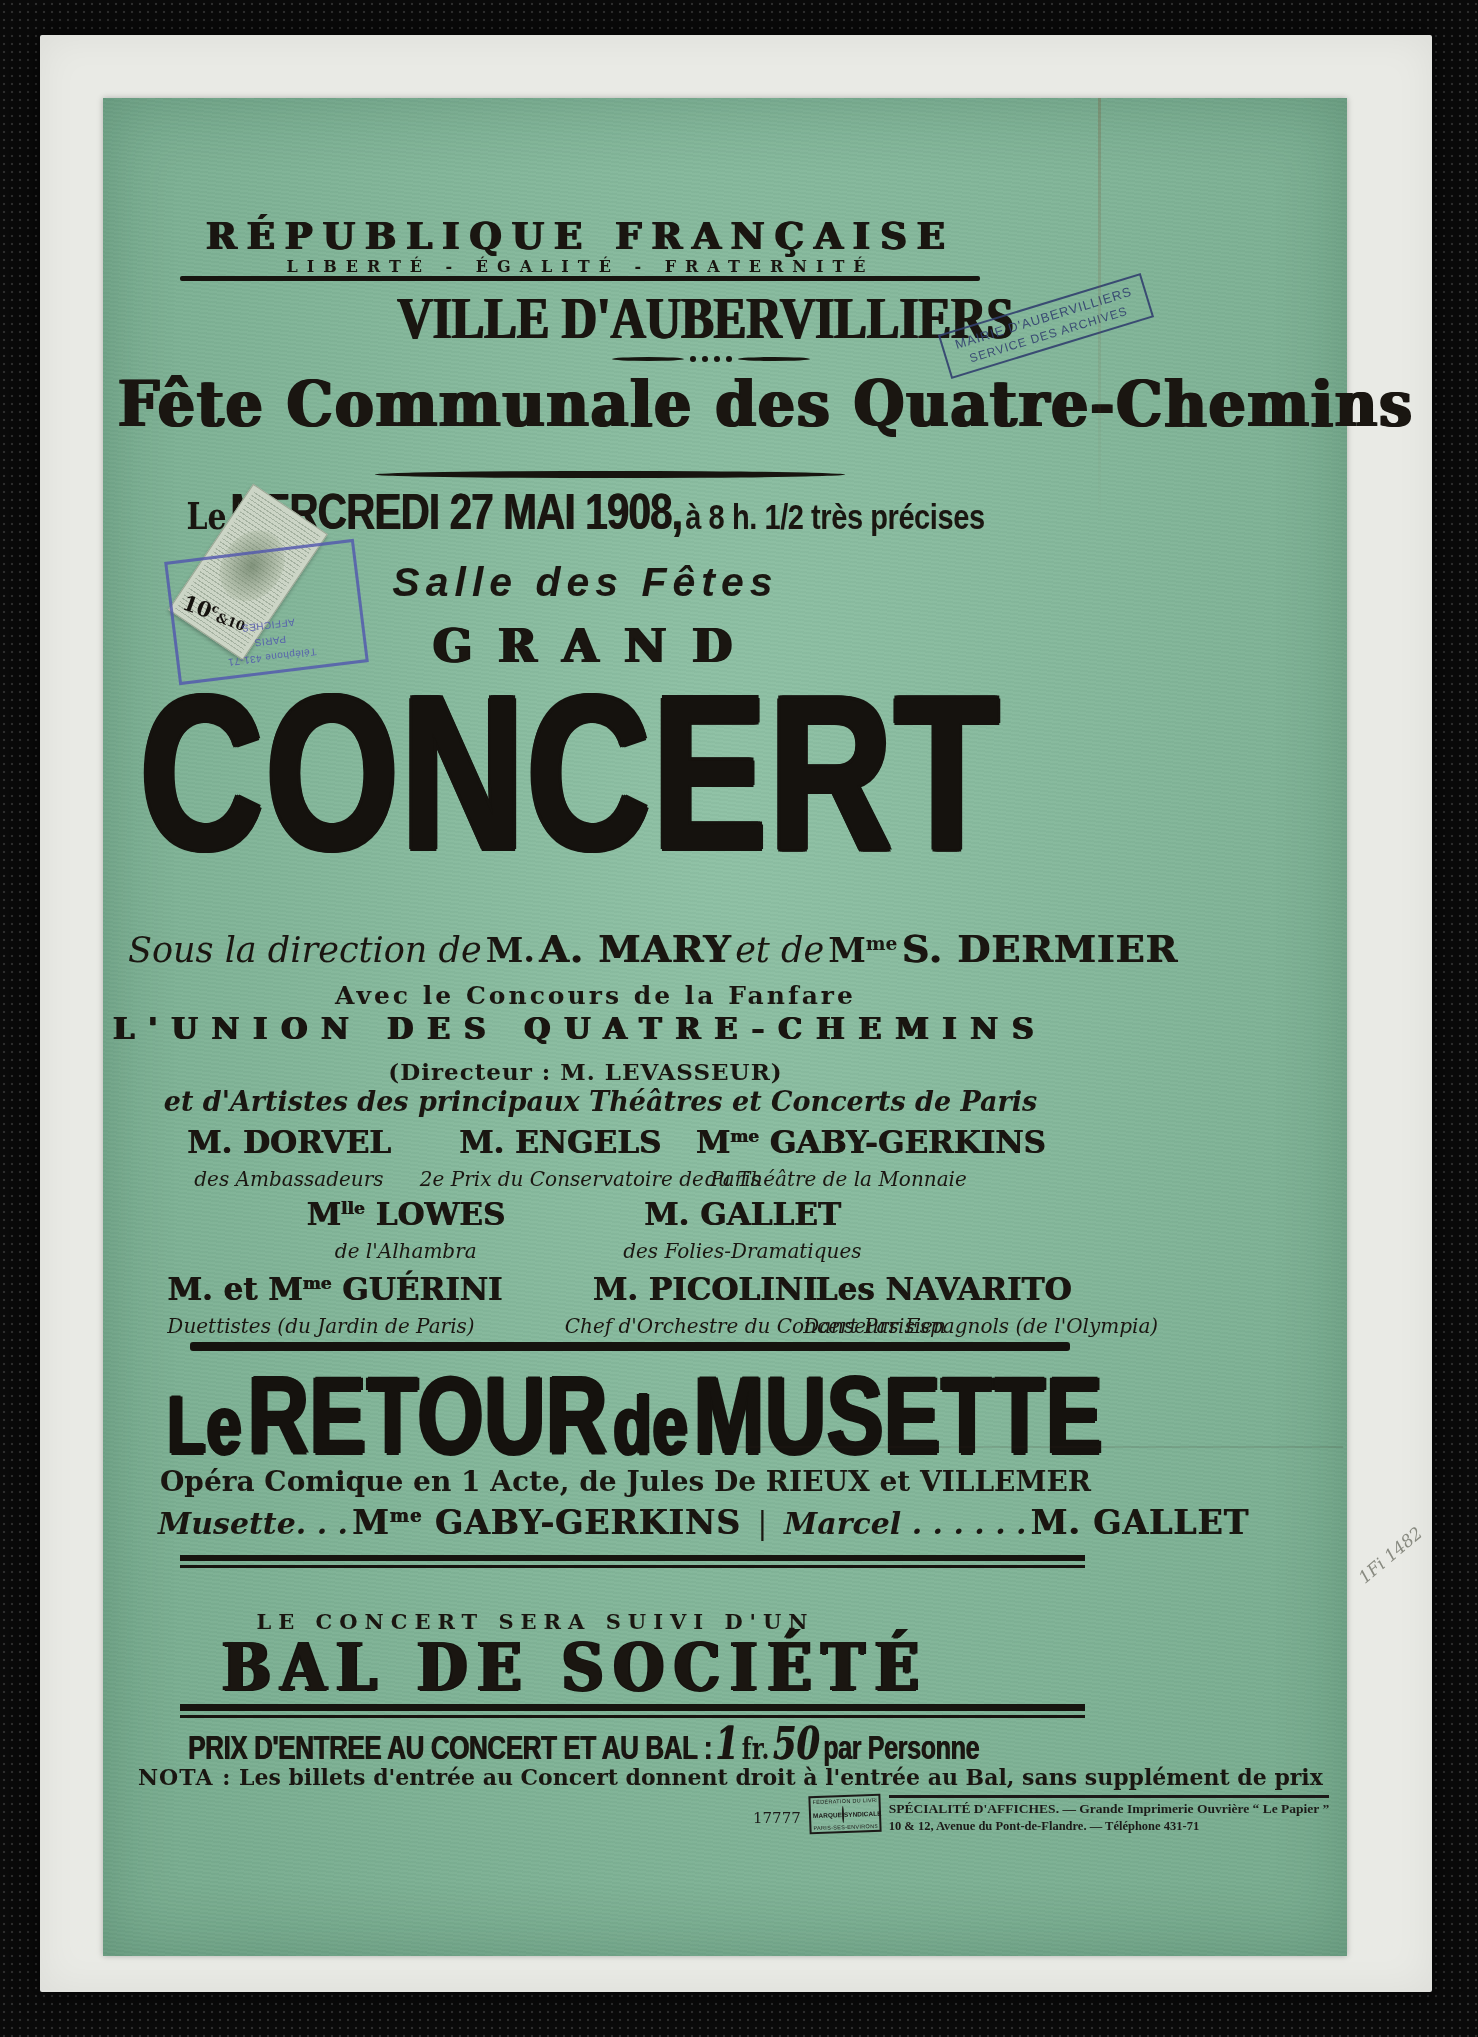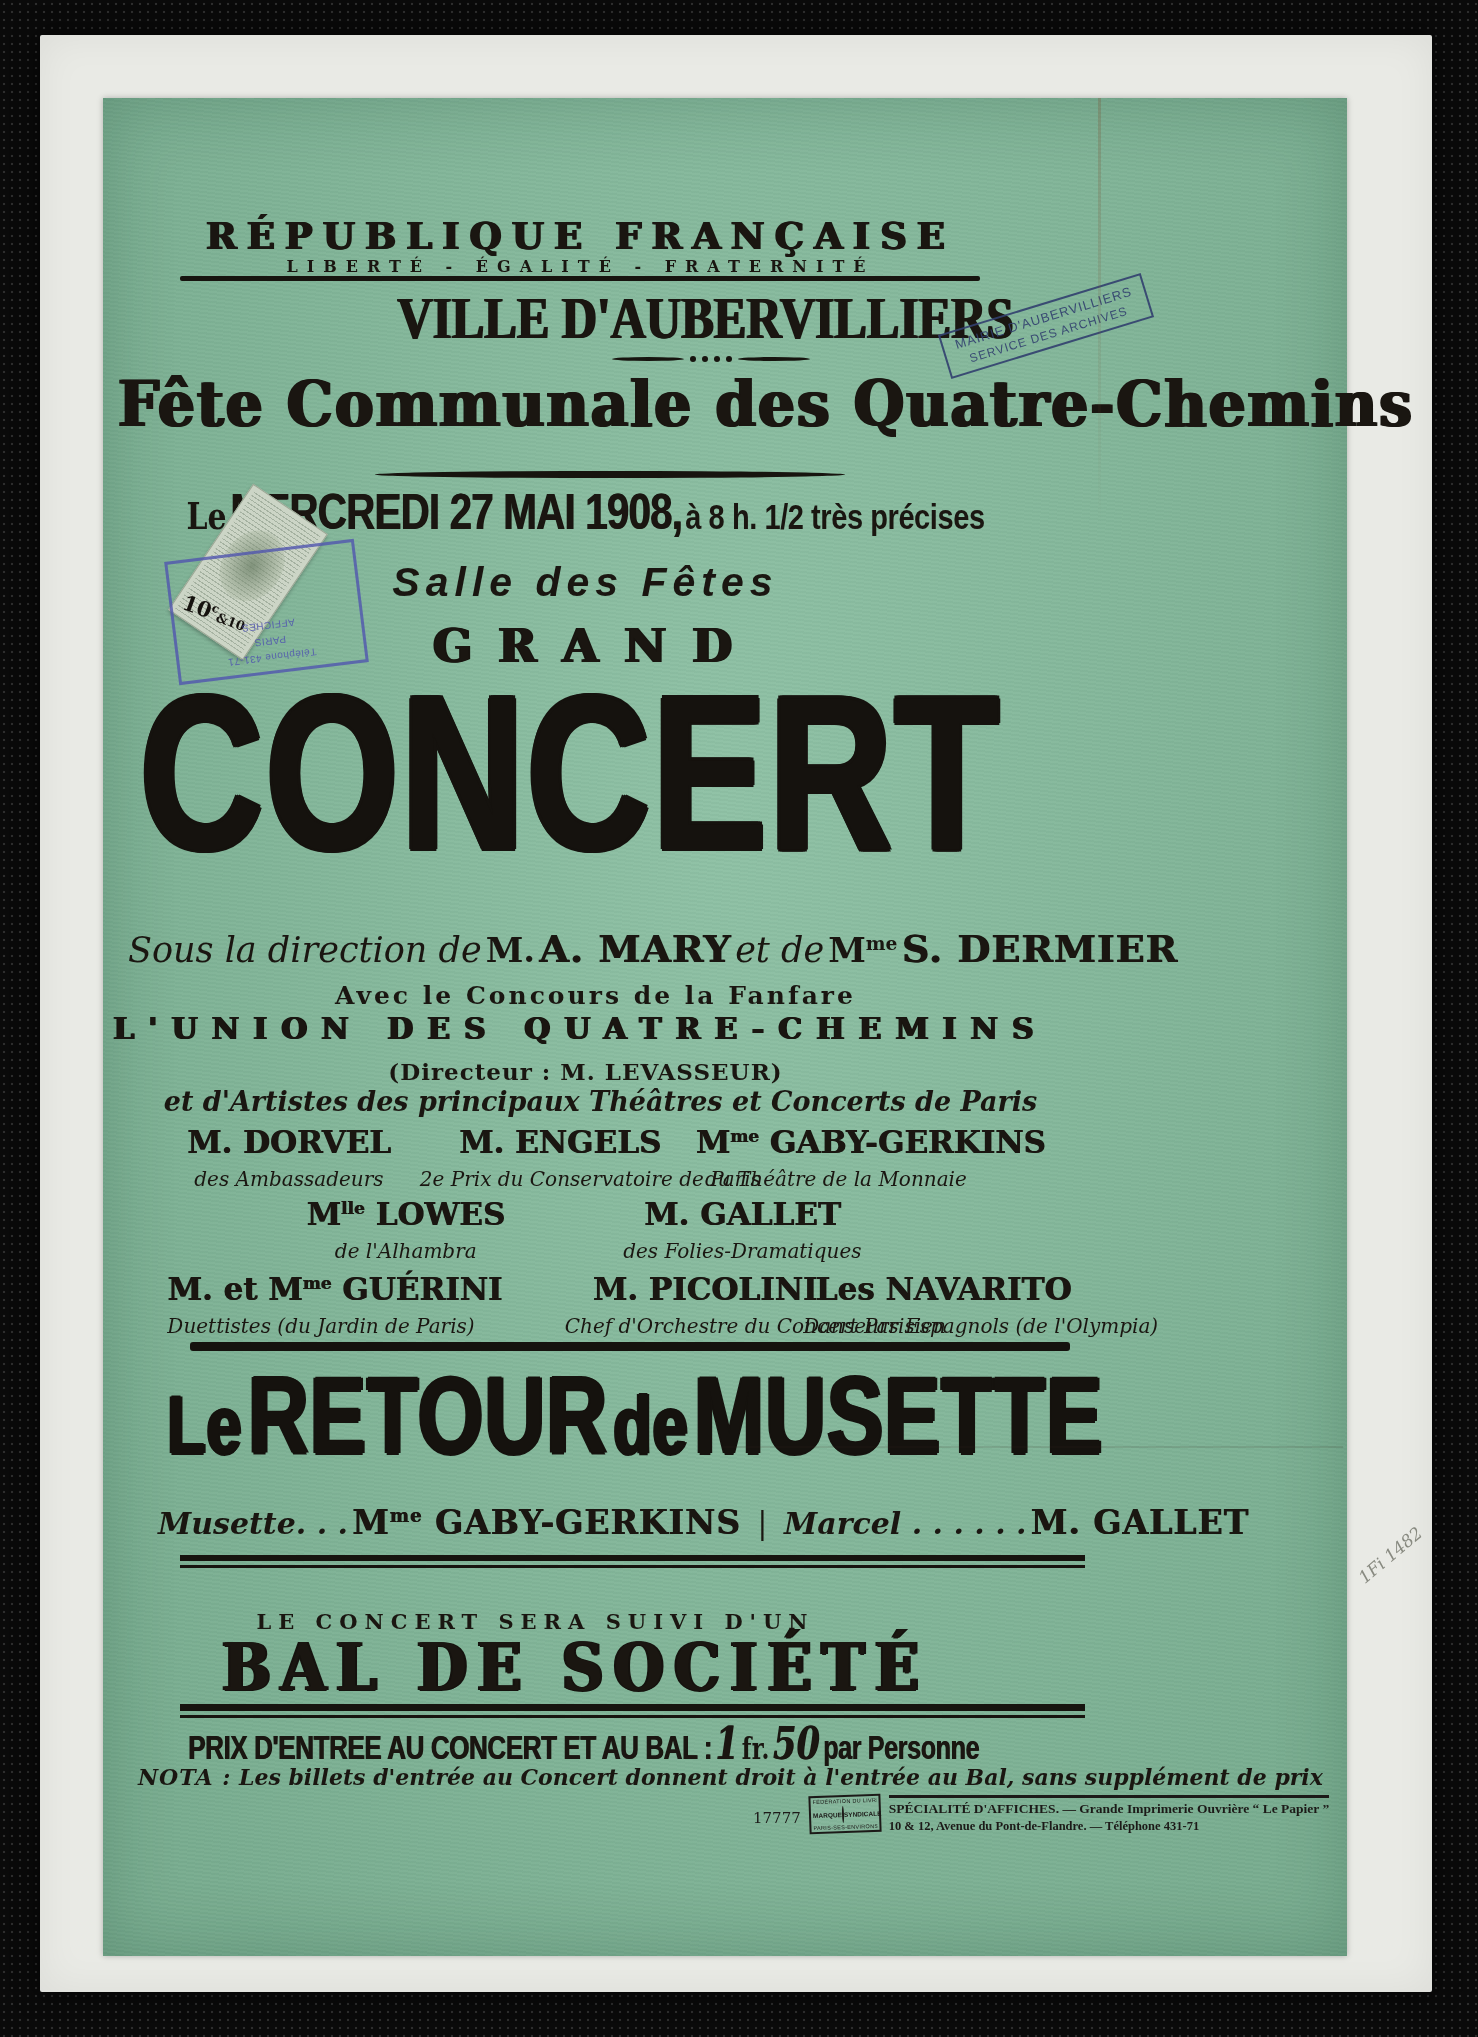--- a/index.html
+++ b/index.html
@@ -100,21 +100,21 @@
     text-shadow:2px 0 #15120e,-2px 0 #15120e,0 1px #15120e;}
   .prix{top:1624px;transform:translateX(-45px) scale(.84,1.1);transform-origin:50% 0;font-weight:bold;}
   .px-label{font-family:"Liberation Sans",sans-serif;font-size:31px;letter-spacing:-.5px;
     text-shadow:1px 0 #1a1611;}
   .px-int,.px-dec{font-family:"DejaVu Serif",serif;font-style:italic;font-size:40px;
     text-shadow:1px 0 #1a1611;}
   .px-fr{font-family:"DejaVu Serif",serif;font-size:27px;font-weight:bold;}
   .px-suf{font-family:"Liberation Sans",sans-serif;font-size:30px;letter-spacing:-.5px;
     text-shadow:.8px 0 #1a1611;}
   .nota{top:1668px;font-family:"DejaVu Serif",serif;font-weight:bold;font-size:22px;
-    transform:translateX(-20px);font-style:italic;}
+    transform:translateX(-20px);}
   .nota .lbl{letter-spacing:1px;}
 
   .imprint{position:absolute;left:650px;top:1697px;display:flex;align-items:flex-start;
     color:#1c1a18;}
   .imp-num{font-family:"DejaVu Serif",serif;font-size:15px;margin-top:14px;margin-right:8px;}
   .umark{width:64px;border:2px solid #1c1a18;padding:1px 2px;text-align:center;margin-right:8px;
     transform:rotate(-2deg);background:rgba(255,255,255,.05);}
   .um-top,.um-bot{font-size:5.5px;font-family:"Liberation Sans",sans-serif;letter-spacing:.3px;
     white-space:nowrap;overflow:hidden;}
   .um-mid{display:flex;align-items:center;justify-content:space-between;height:20px;}
@@ -249,20 +249,21 @@
         </div>
 
         <div class="b hrule"></div>
 
         <div class="b musette">
           <span class="mt-sm">Le</span>
           <span class="mt-big">RETOUR</span>
           <span class="mt-sm">de</span>
           <span class="mt-big">MUSETTE</span>
         </div>
+        <div class="b opera">Opéra Comique en 1 Acte, de Jules De RIEUX et VILLEMER</div>
         <div class="b cast">
           <span class="role">Musette. . .</span>
           <span class="slab"><span>M</span><sup>me</sup>
             <span>GABY-GERKINS</span></span>
           <span class="sep">|</span>
           <span class="role">Marcel . . . . . .</span>
           <span class="slab">M. GALLET</span>
         </div>
         <div class="b drule dr1">
           <div class="ra"></div>

